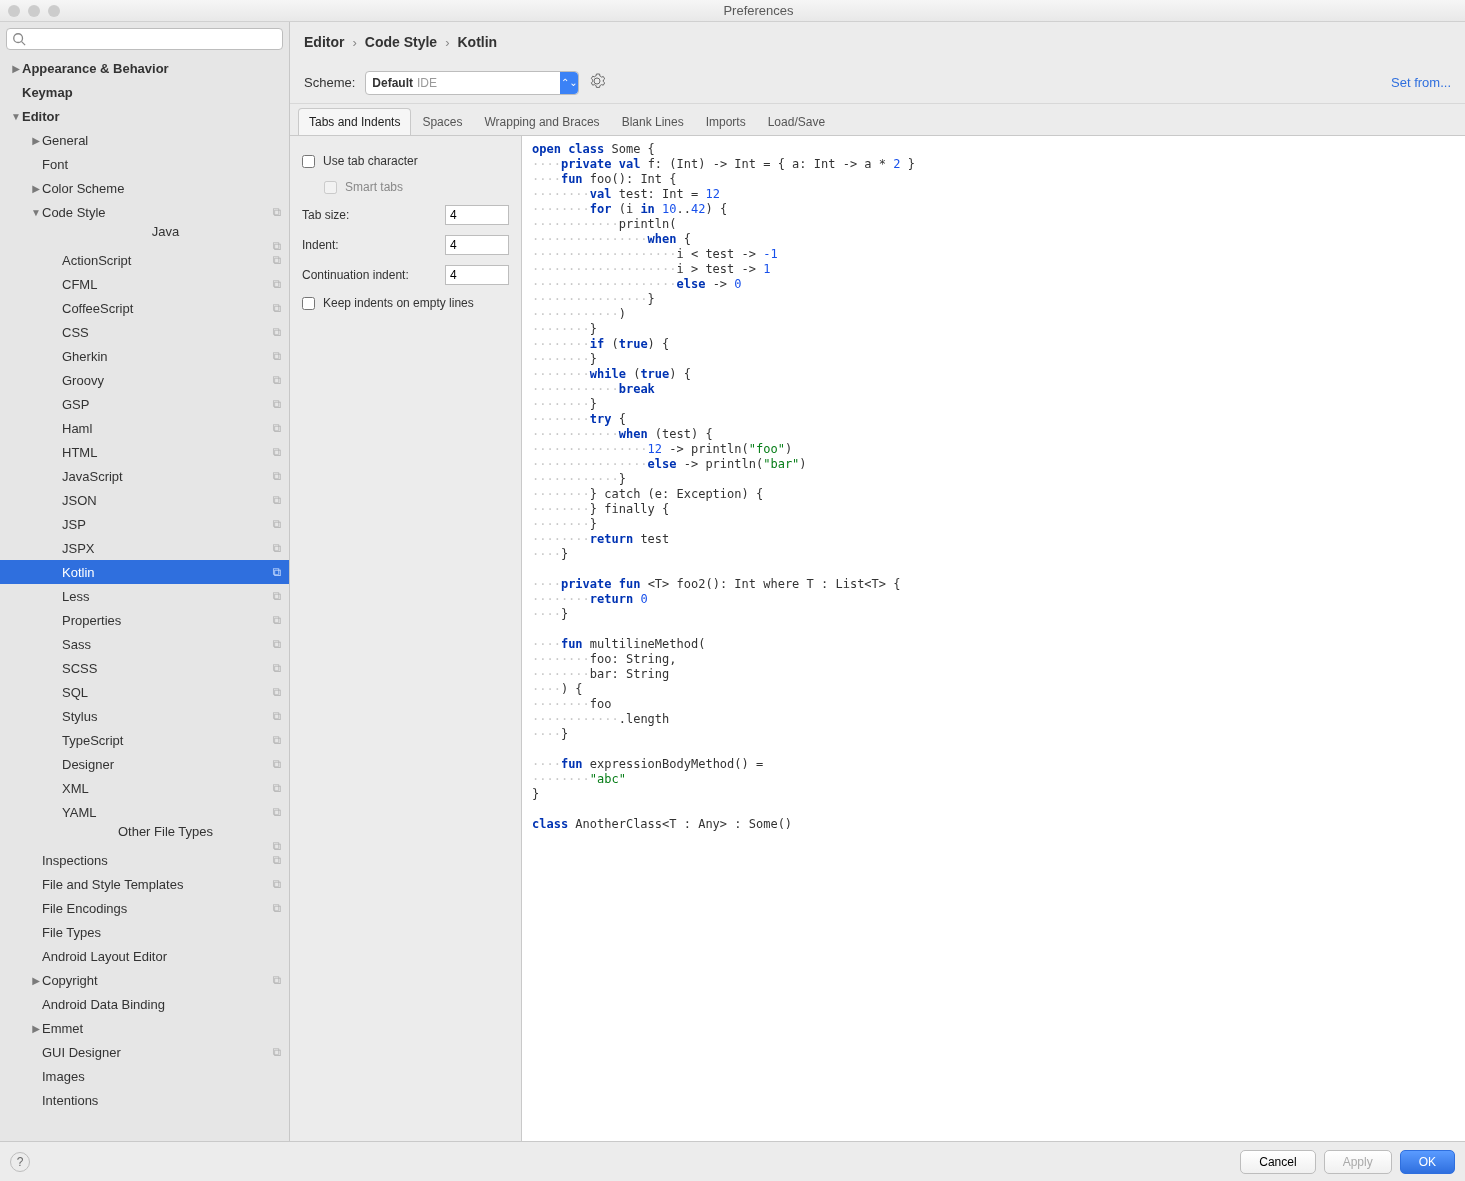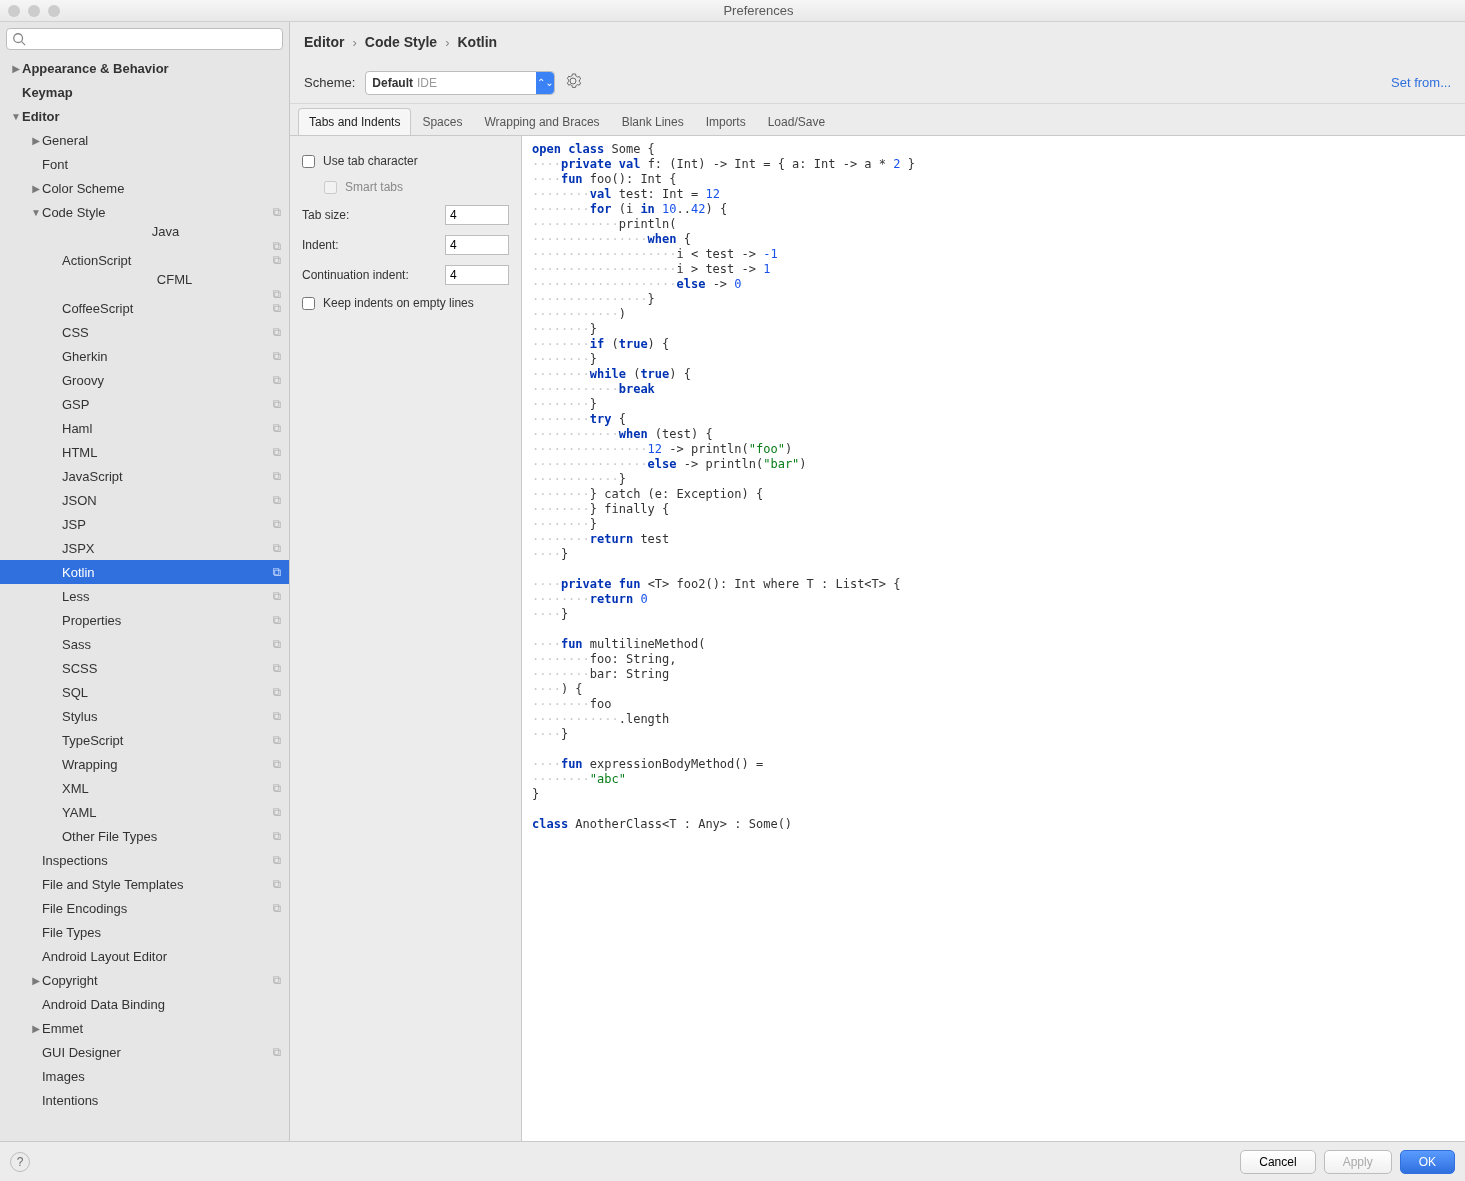--- a/index.html
+++ b/index.html
@@ -66,21 +66,21 @@
 .scheme-row {
   height: 42px;
   display: flex;
   align-items: center;
   padding: 0 14px;
   gap: 10px;
   border-bottom: 1px solid #d8d8d8;
 }
 .scheme-label { font-size: 13px; }
 .scheme-select {
-  width: 190px;
+  width: 214px;
   height: 24px;
   background: #fff;
   border: 1px solid #bdbdbd;
   border-radius: 4px;
   display: flex;
   align-items: center;
   padding: 0 6px;
   font-size: 12px;
   position: relative;
 }
@@ -251,21 +251,21 @@
         <div class="tree-row" style="padding-left: 50px; flex-direction: column;">
           <span class="disclosure"></span>
           <span class="tree-label">Java</span>
           <span class="copy-icon">⧉</span>
         </div>
         <div class="tree-row" style="padding-left: 50px;">
           <span class="disclosure"></span>
           <span class="tree-label">ActionScript</span>
           <span class="copy-icon">⧉</span>
         </div>
-        <div class="tree-row" style="padding-left: 68px; flex-direction: column;">
+        <div class="tree-row" style="padding-left: 50px;">
           <span class="disclosure"></span>
           <span class="tree-label">CFML</span>
           <span class="copy-icon">⧉</span>
         </div>
         <div class="tree-row" style="padding-left: 50px;">
           <span class="disclosure"></span>
           <span class="tree-label">CoffeeScript</span>
           <span class="copy-icon">⧉</span>
         </div>
         <div class="tree-row" style="padding-left: 50px;">
@@ -353,34 +353,34 @@
           <span class="tree-label">Stylus</span>
           <span class="copy-icon">⧉</span>
         </div>
         <div class="tree-row" style="padding-left: 50px;">
           <span class="disclosure"></span>
           <span class="tree-label">TypeScript</span>
           <span class="copy-icon">⧉</span>
         </div>
         <div class="tree-row" style="padding-left: 50px;">
           <span class="disclosure"></span>
-          <span class="tree-label">Wrapping</span>
+          <span class="tree-label">Designer</span>
           <span class="copy-icon">⧉</span>
         </div>
         <div class="tree-row" style="padding-left: 50px;">
           <span class="disclosure"></span>
           <span class="tree-label">XML</span>
           <span class="copy-icon">⧉</span>
         </div>
         <div class="tree-row" style="padding-left: 50px;">
           <span class="disclosure"></span>
           <span class="tree-label">YAML</span>
           <span class="copy-icon">⧉</span>
         </div>
-        <div class="tree-row" style="padding-left: 50px;">
+        <div class="tree-row" style="padding-left: 50px; flex-direction: column;">
           <span class="disclosure"></span>
           <span class="tree-label">Other File Types</span>
           <span class="copy-icon">⧉</span>
         </div>
         <div class="tree-row" style="padding-left: 30px;">
           <span class="disclosure"></span>
           <span class="tree-label">Inspections</span>
           <span class="copy-icon">⧉</span>
         </div>
         <div class="tree-row" style="padding-left: 30px;">

